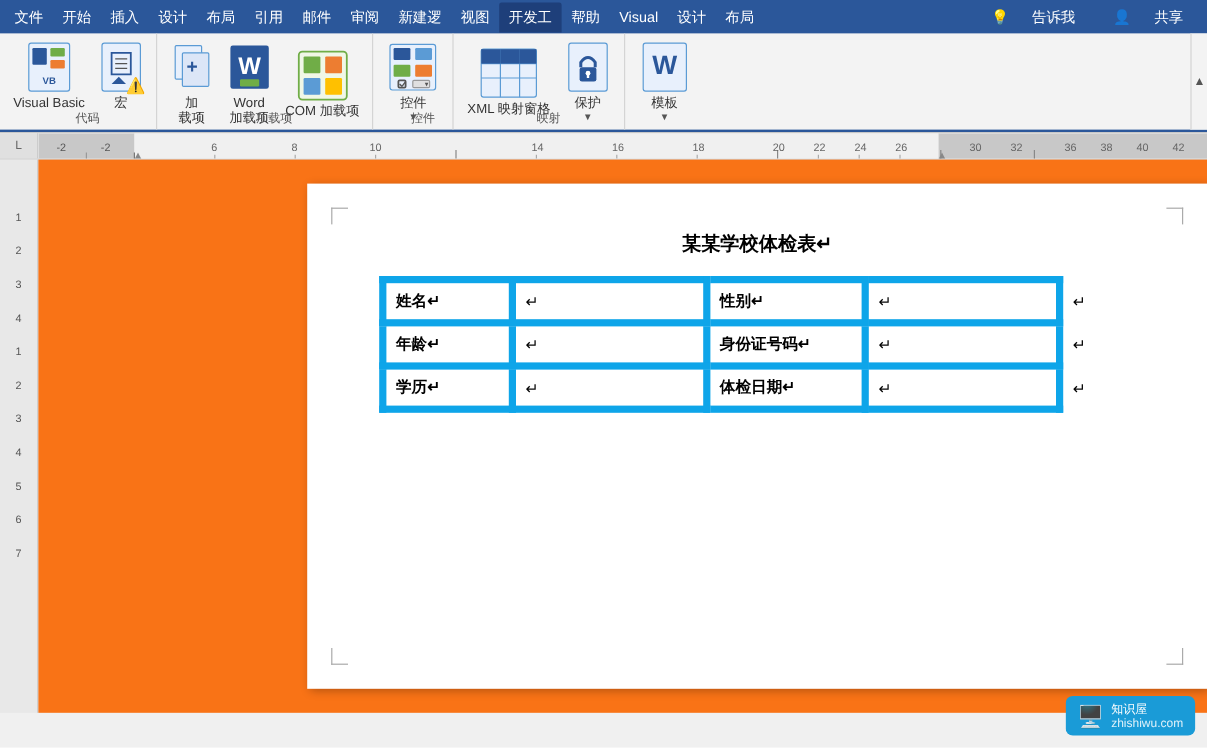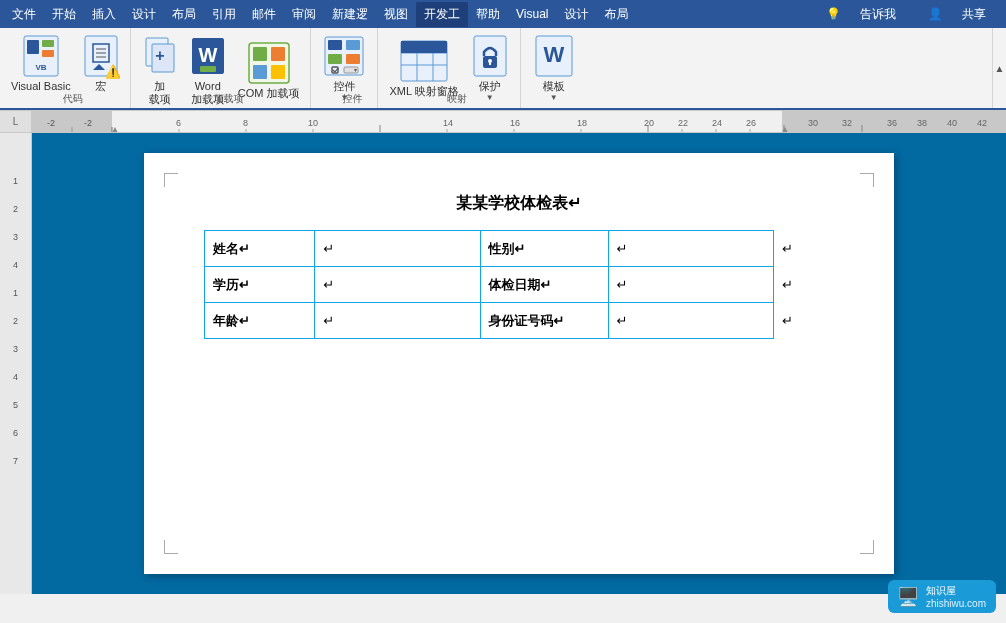--- a/index.html
+++ b/index.html
@@ -72,24 +72,24 @@
     }
     .left-ruler-tick {
       height: 28px;
       display: flex;
       align-items: center;
       width: 100%;
       justify-content: center;
     }
     .doc-area {
       flex: 1;
-      background: #0369a1;
+      background: #f97316;
       overflow: auto;
       display: flex;
-      justify-content: center;
+      justify-content: flex-end;
       padding: 20px 0;
     }
     .doc-page {
       background: white;
       width: 750px;
       min-height: 400px;
       box-shadow: 2px 2px 8px rgba(0,0,0,0.3);
       padding: 40px 60px;
       position: relative;
     }
@@ -101,21 +101,21 @@
       font-weight: bold;
       margin-bottom: 16px;
       color: #000;
     }
     .doc-table {
       border-collapse: collapse;
       width: 100%;
       margin-top: 8px;
     }
     .doc-table td {
-      border: 1px solid #0ea5e9;
+      border: 6px solid #0ea5e9;
       padding: 6px 8px;
       font-size: 13px;
       color: #000;
       height: 36px;
     }
     .cell-label {
       font-weight: bold;
       white-space: nowrap;
       min-width: 80px;
     }
@@ -487,31 +487,31 @@
         <tbody>
             <tr>
           <td class="cell-label">姓名↵</td>
           <td class="cell-value">↵</td>
           <td class="cell-label">性别↵</td>
           <td class="cell-value">↵</td>
           <td style="border:none;width:60px;">↵</td>
         </tr>
 
         <tr>
+          <td class="cell-label">年龄↵</td>
+          <td class="cell-value">↵</td>
+          <td class="cell-label">身份证号码↵</td>
+          <td class="cell-value">↵</td>
+          <td style="border:none;width:60px;">↵</td>
+        </tr>
+
+        <tr>
           <td class="cell-label">学历↵</td>
           <td class="cell-value">↵</td>
           <td class="cell-label">体检日期↵</td>
-          <td class="cell-value">↵</td>
-          <td style="border:none;width:60px;">↵</td>
-        </tr>
-
-        <tr>
-          <td class="cell-label">年龄↵</td>
-          <td class="cell-value">↵</td>
-          <td class="cell-label">身份证号码↵</td>
           <td class="cell-value">↵</td>
           <td style="border:none;width:60px;">↵</td>
         </tr>
       </tbody>
         </table>
 
       <div class="corner-mark corner-bl"></div>
       <div class="corner-mark corner-br"></div>
     </div>
   </div>

